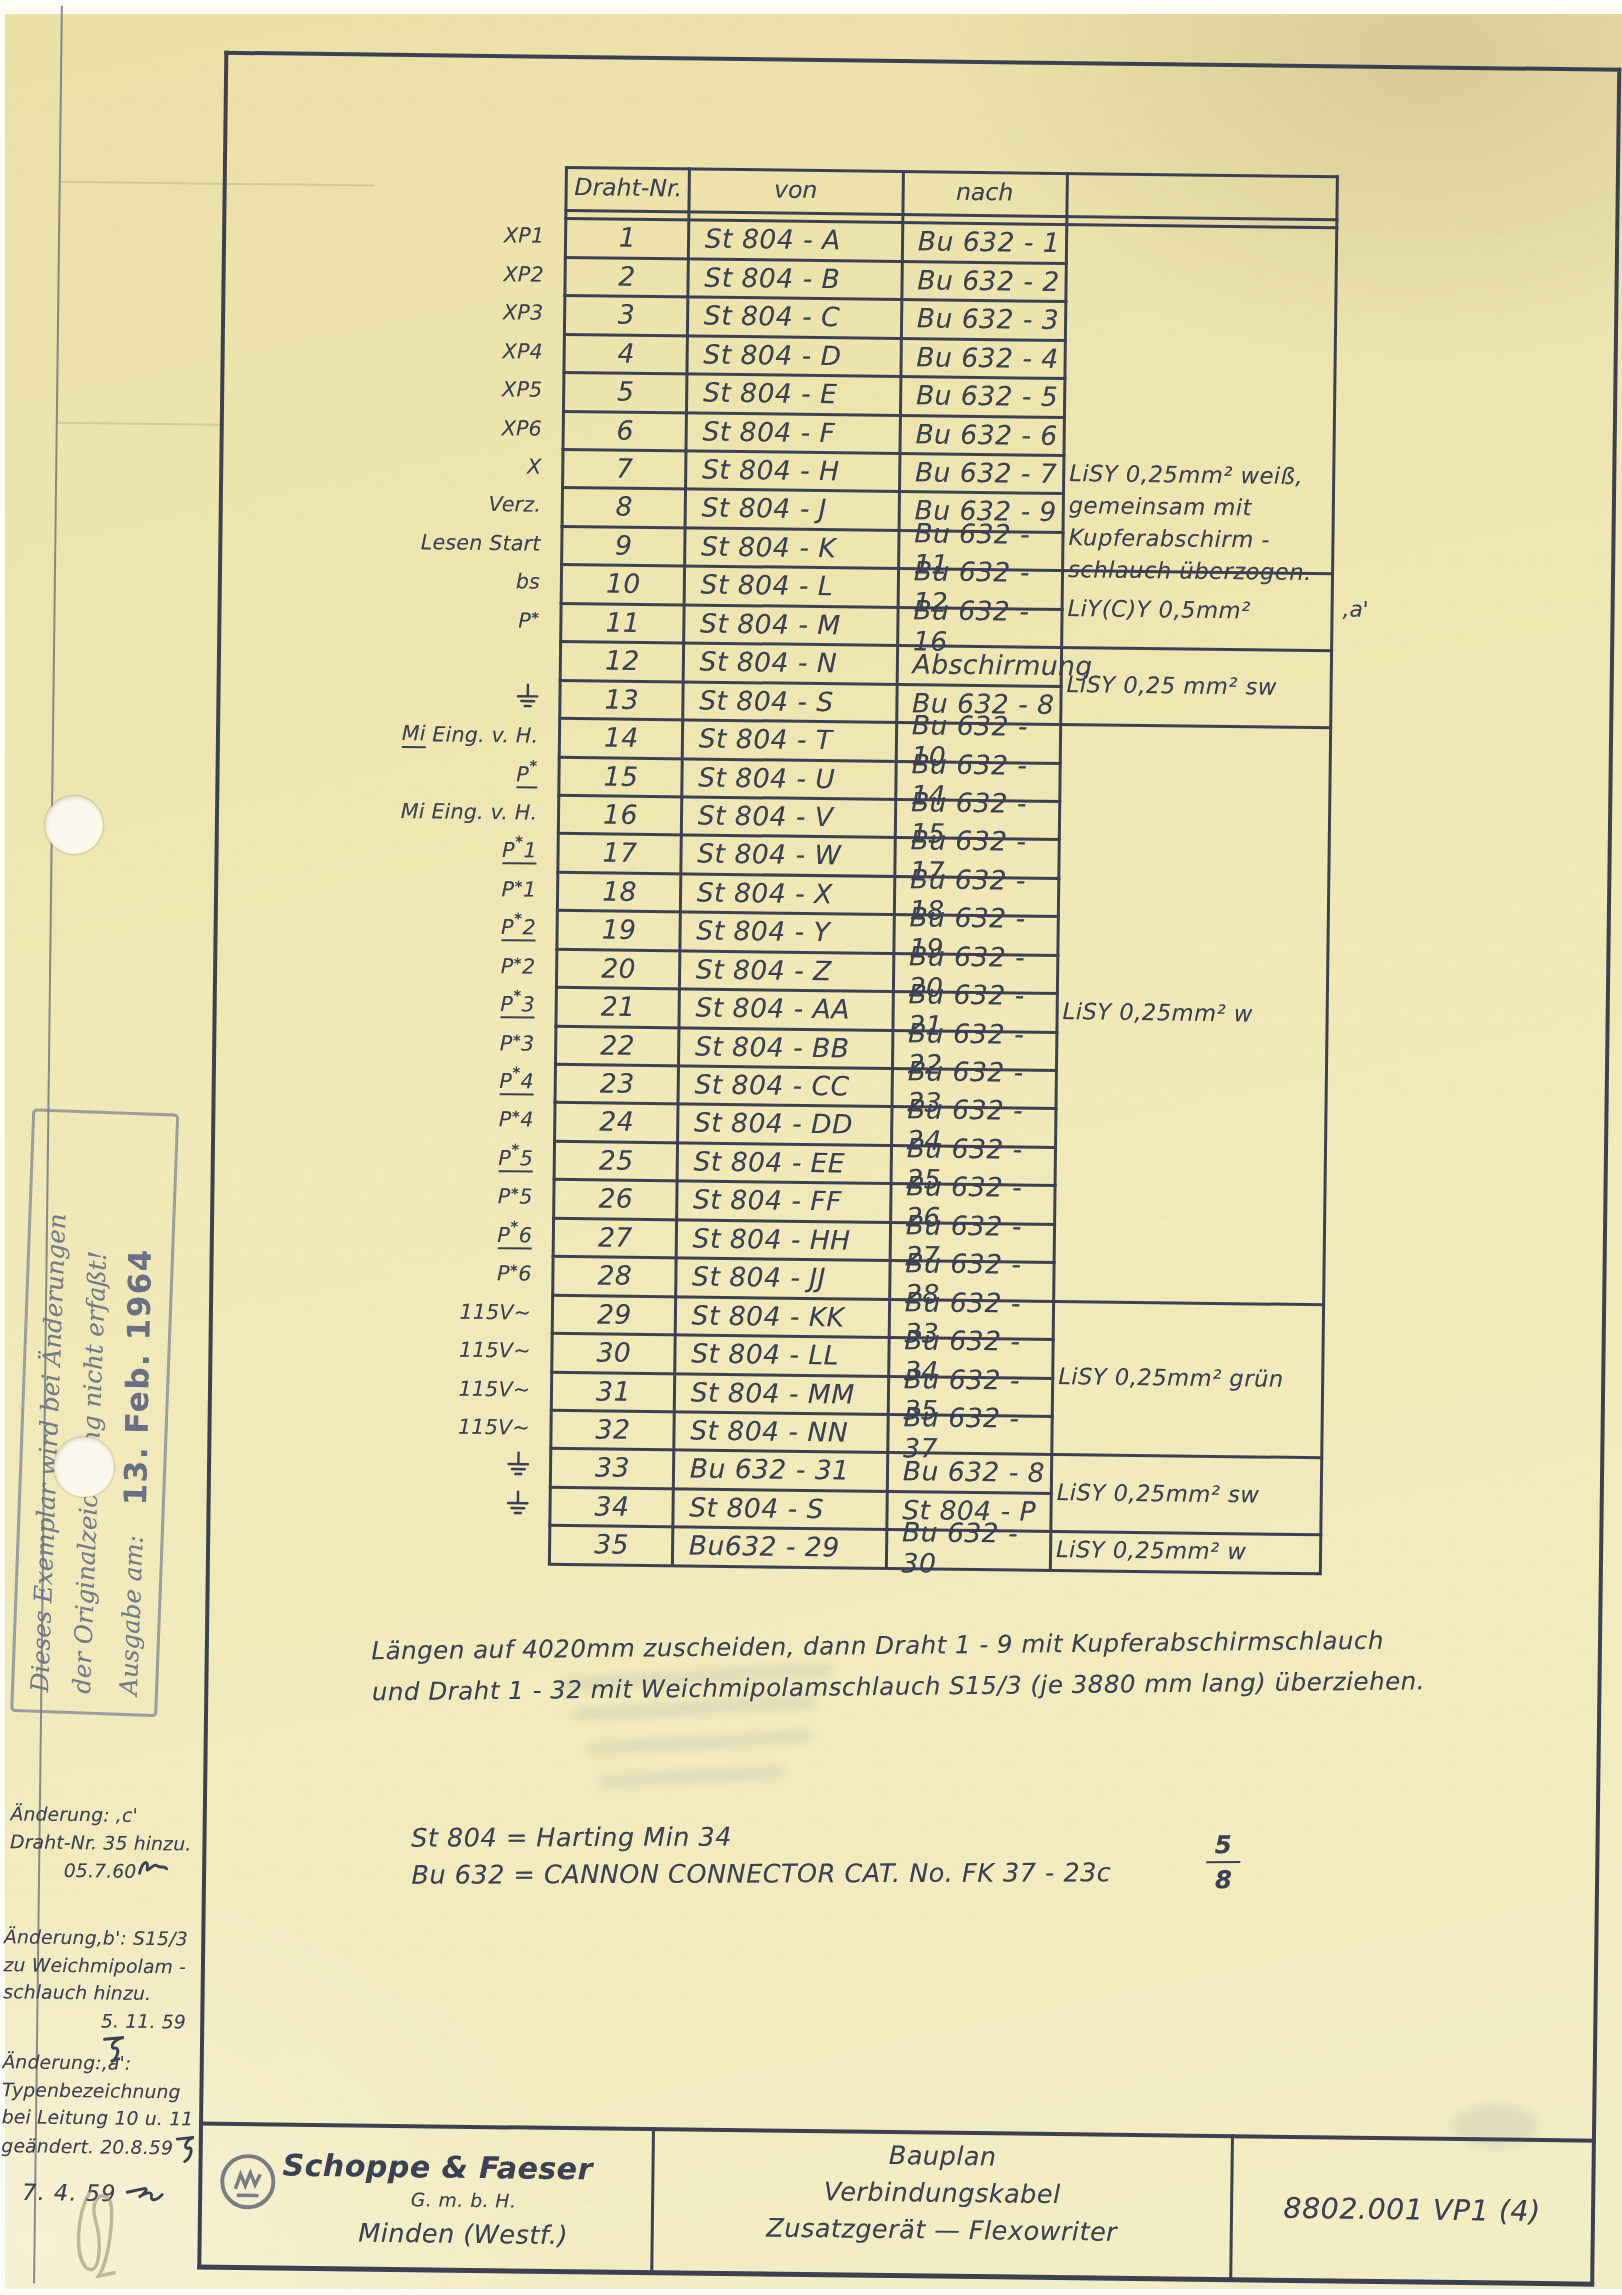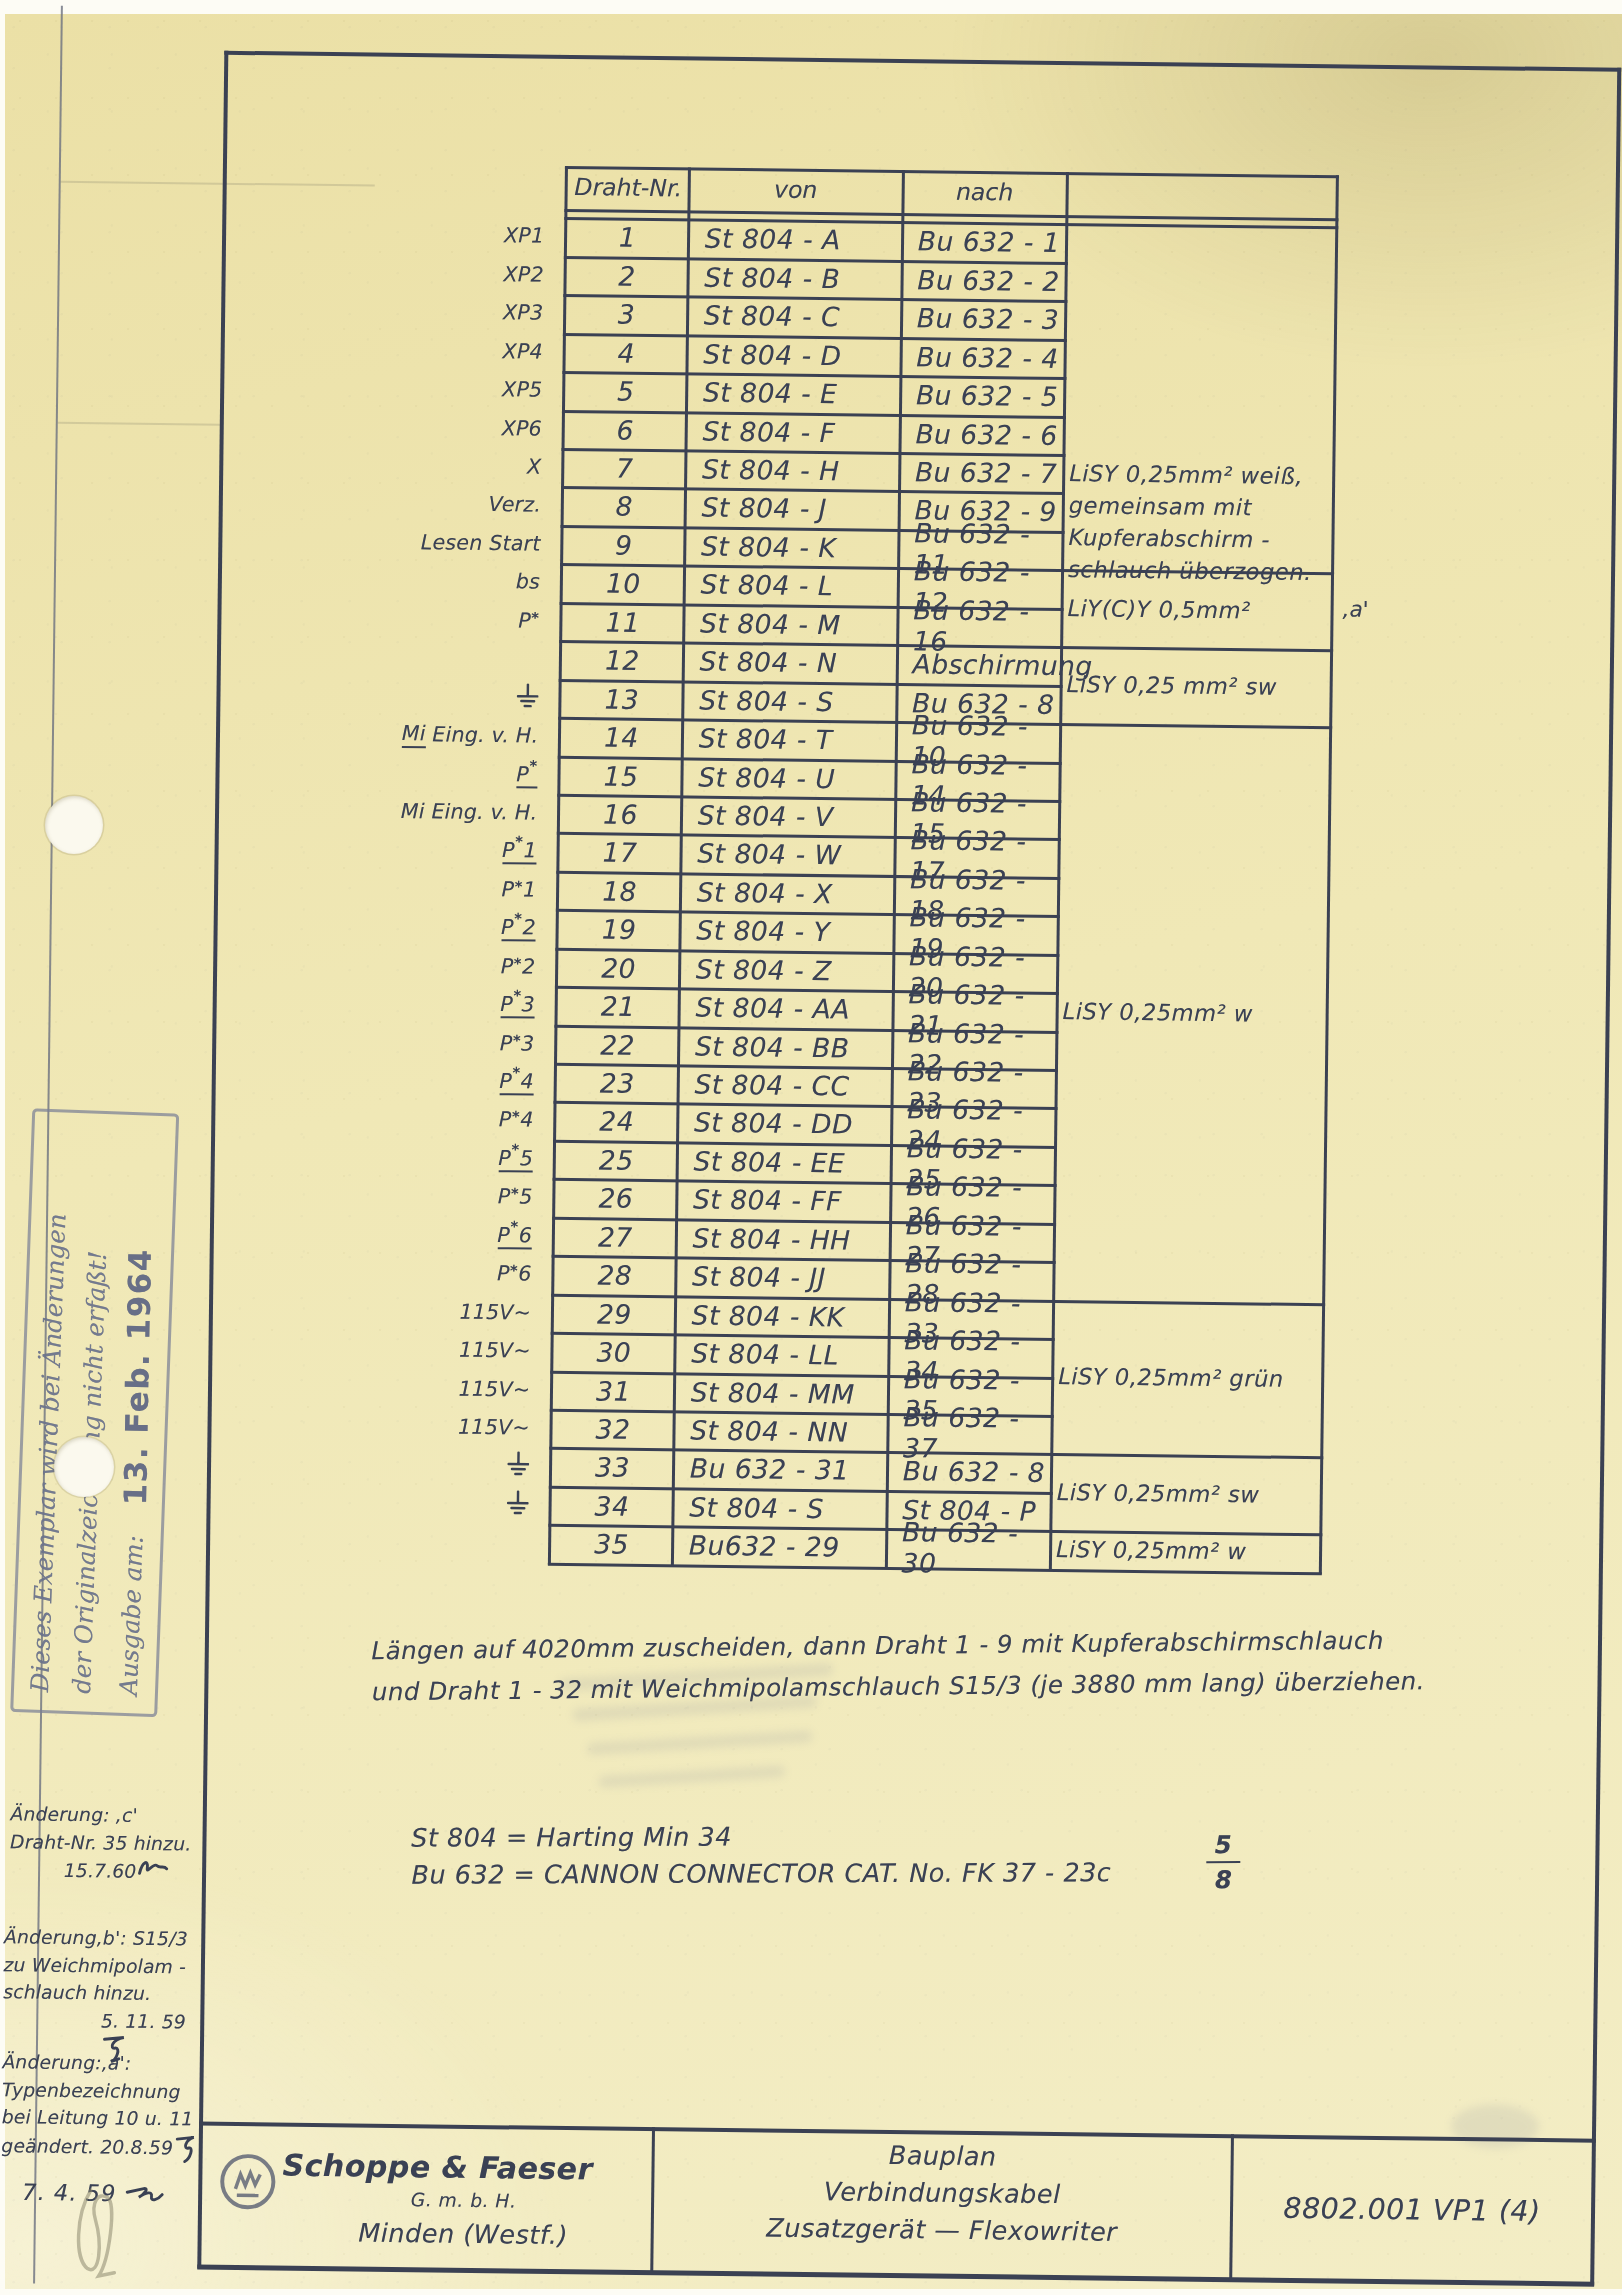--- a/index.html
+++ b/index.html
@@ -355,21 +355,21 @@
           <span class="sline">Ausgabe am:</span>
           <span class="sdate">13. Feb. 1964</span>
         </div>
       </div>
     </div>
 
     <div id="rev-layer">
         <div class="rev" style="left:18.7px;top:1810px;">
           <div>Änderung: ,c'</div>
           <div>Draht-Nr. 35 hinzu.</div>
-          <div style="padding-left:54px;"><span class="date">15.7.60</span><svg class="sig" width="34" height="31" viewBox="0 0 64 64">
+          <div style="padding-left:54px;"><span class="date">05.7.60</span><svg class="sig" width="34" height="31" viewBox="0 0 64 64">
               <path d="M4,34 C10,8 22,6 20,22 C18,38 32,10 40,18 C46,24 54,16 60,24" fill="none" stroke="#3a4154" stroke-width="6" stroke-linecap="round"></path>
             </svg></div>
         </div>
         <div class="rev" style="left:13.7px;top:1933px;">
           <div>Änderung,b': S15/3</div>
           <div>zu Weichmipolam -</div>
           <div>schlauch hinzu.</div>
           <div style="padding-left:98px;"><span class="date">5. 11. 59</span><svg class="sig" width="34" height="31" viewBox="0 0 64 64">
               <path d="M4,10 L44,6 C20,10 14,30 26,28 C38,26 30,52 18,56 L34,50" fill="none" stroke="#3a4154" stroke-width="6" stroke-linecap="round"></path>
             </svg></div>

